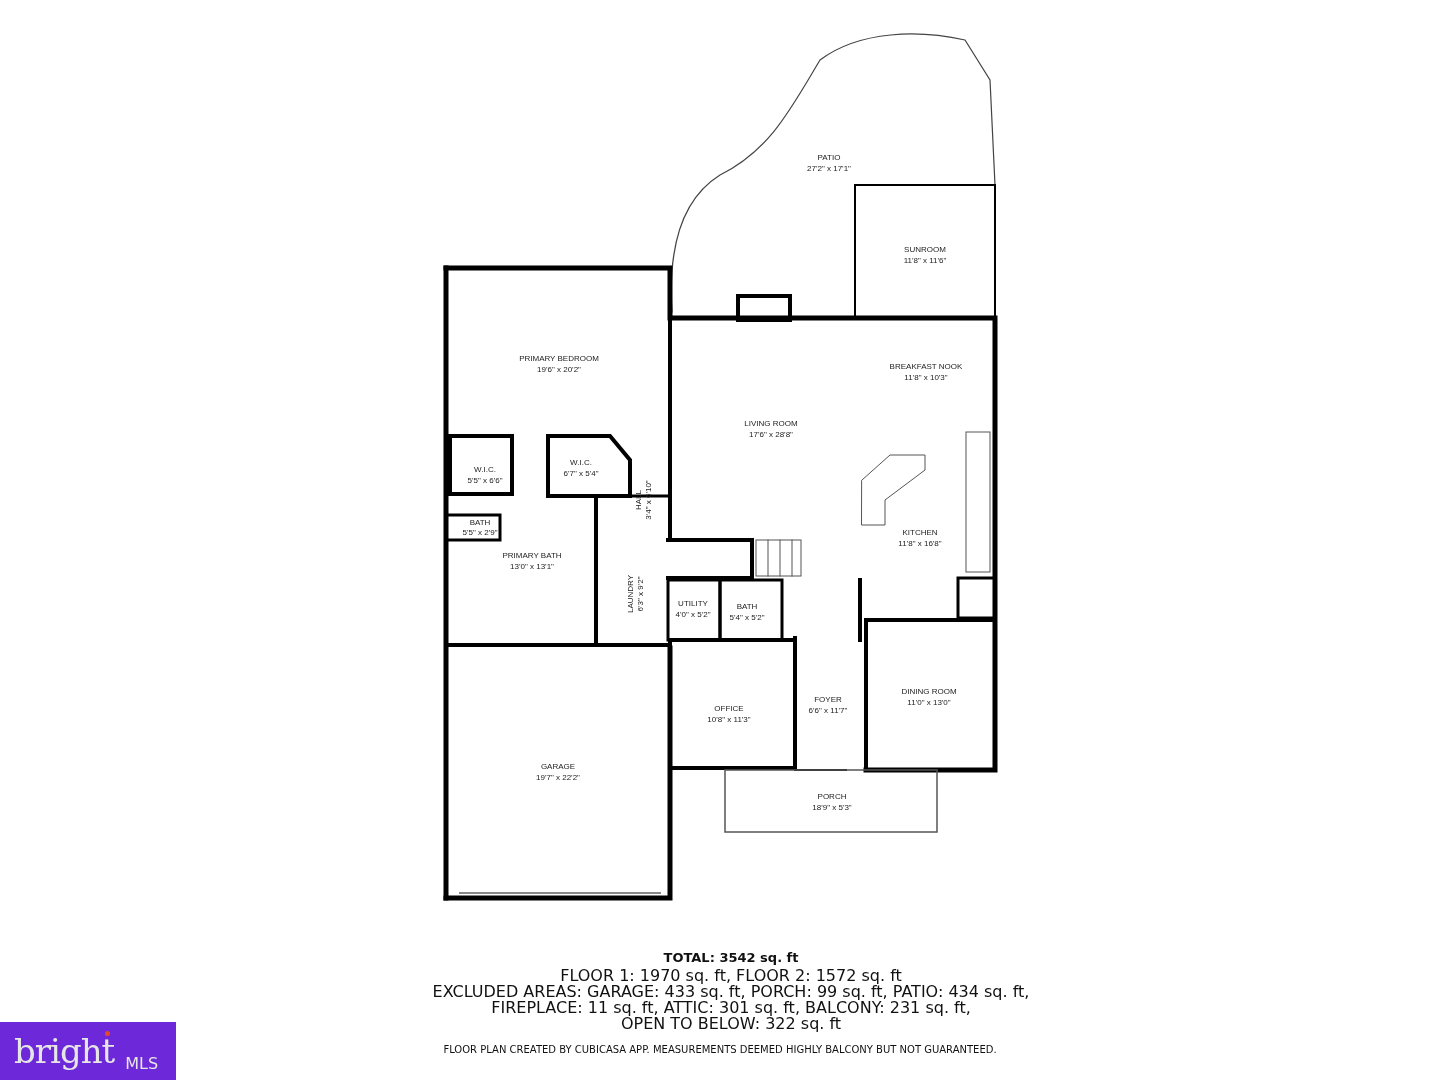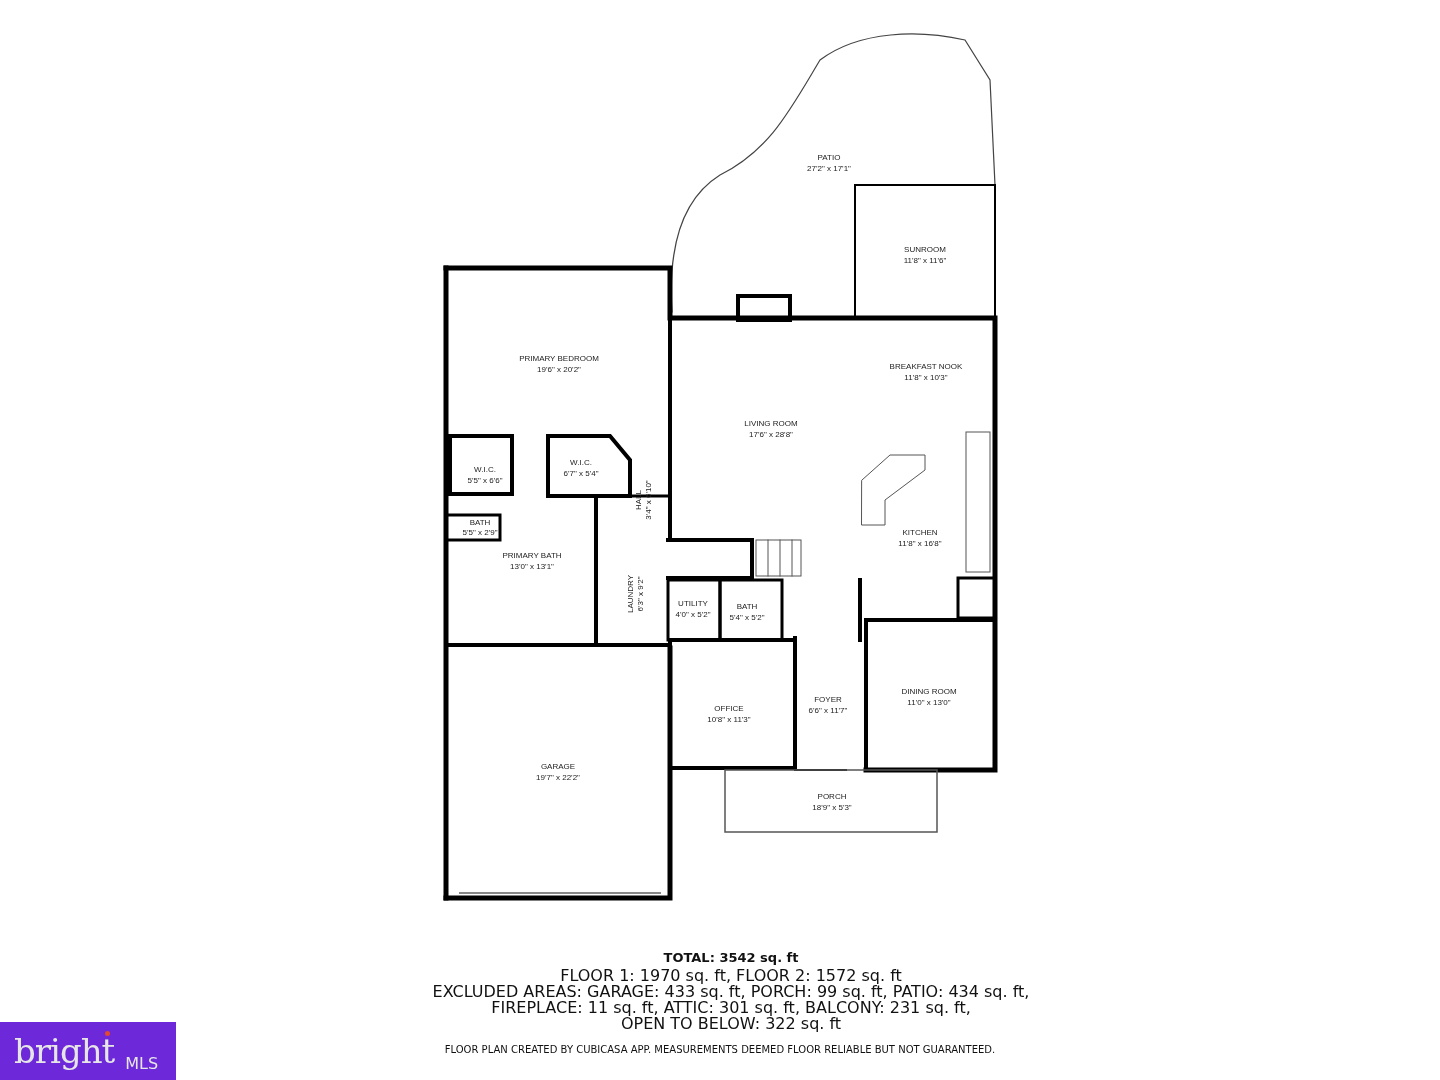--- a/index.html
+++ b/index.html
@@ -108,19 +108,19 @@
   <text class="lbl" x="558" y="780">19'7" x 22'2"</text>
   <text class="lbl" x="832" y="799">PORCH</text>
   <text class="lbl" x="832" y="810">18'9" x 5'3"</text>
 </svg>
 
 <div class="summary total" style="top:950px;font-weight:bold;font-size:13px;">TOTAL: 3542 sq. ft</div>
 <div class="summary line" style="top:966px;">FLOOR 1: 1970 sq. ft, FLOOR 2: 1572 sq. ft</div>
 <div class="summary line" style="top:982px;">EXCLUDED AREAS: GARAGE: 433 sq. ft, PORCH: 99 sq. ft, PATIO: 434 sq. ft,</div>
 <div class="summary line" style="top:998px;">FIREPLACE: 11 sq. ft, ATTIC: 301 sq. ft, BALCONY: 231 sq. ft,</div>
 <div class="summary line" style="top:1014px;">OPEN TO BELOW: 322 sq. ft</div>
-<div class="disclaimer">FLOOR PLAN CREATED BY CUBICASA APP. MEASUREMENTS DEEMED FLOOR RELIABLE BUT NOT GUARANTEED.</div>
+<div class="disclaimer">FLOOR PLAN CREATED BY CUBICASA APP. MEASUREMENTS DEEMED HIGHLY BALCONY BUT NOT GUARANTEED.</div>
 
 <div class="logo">
   <span class="b">bright</span>
   <span class="dot"></span>
   <span class="m">MLS</span>
 </div>
 
 </body></html>

